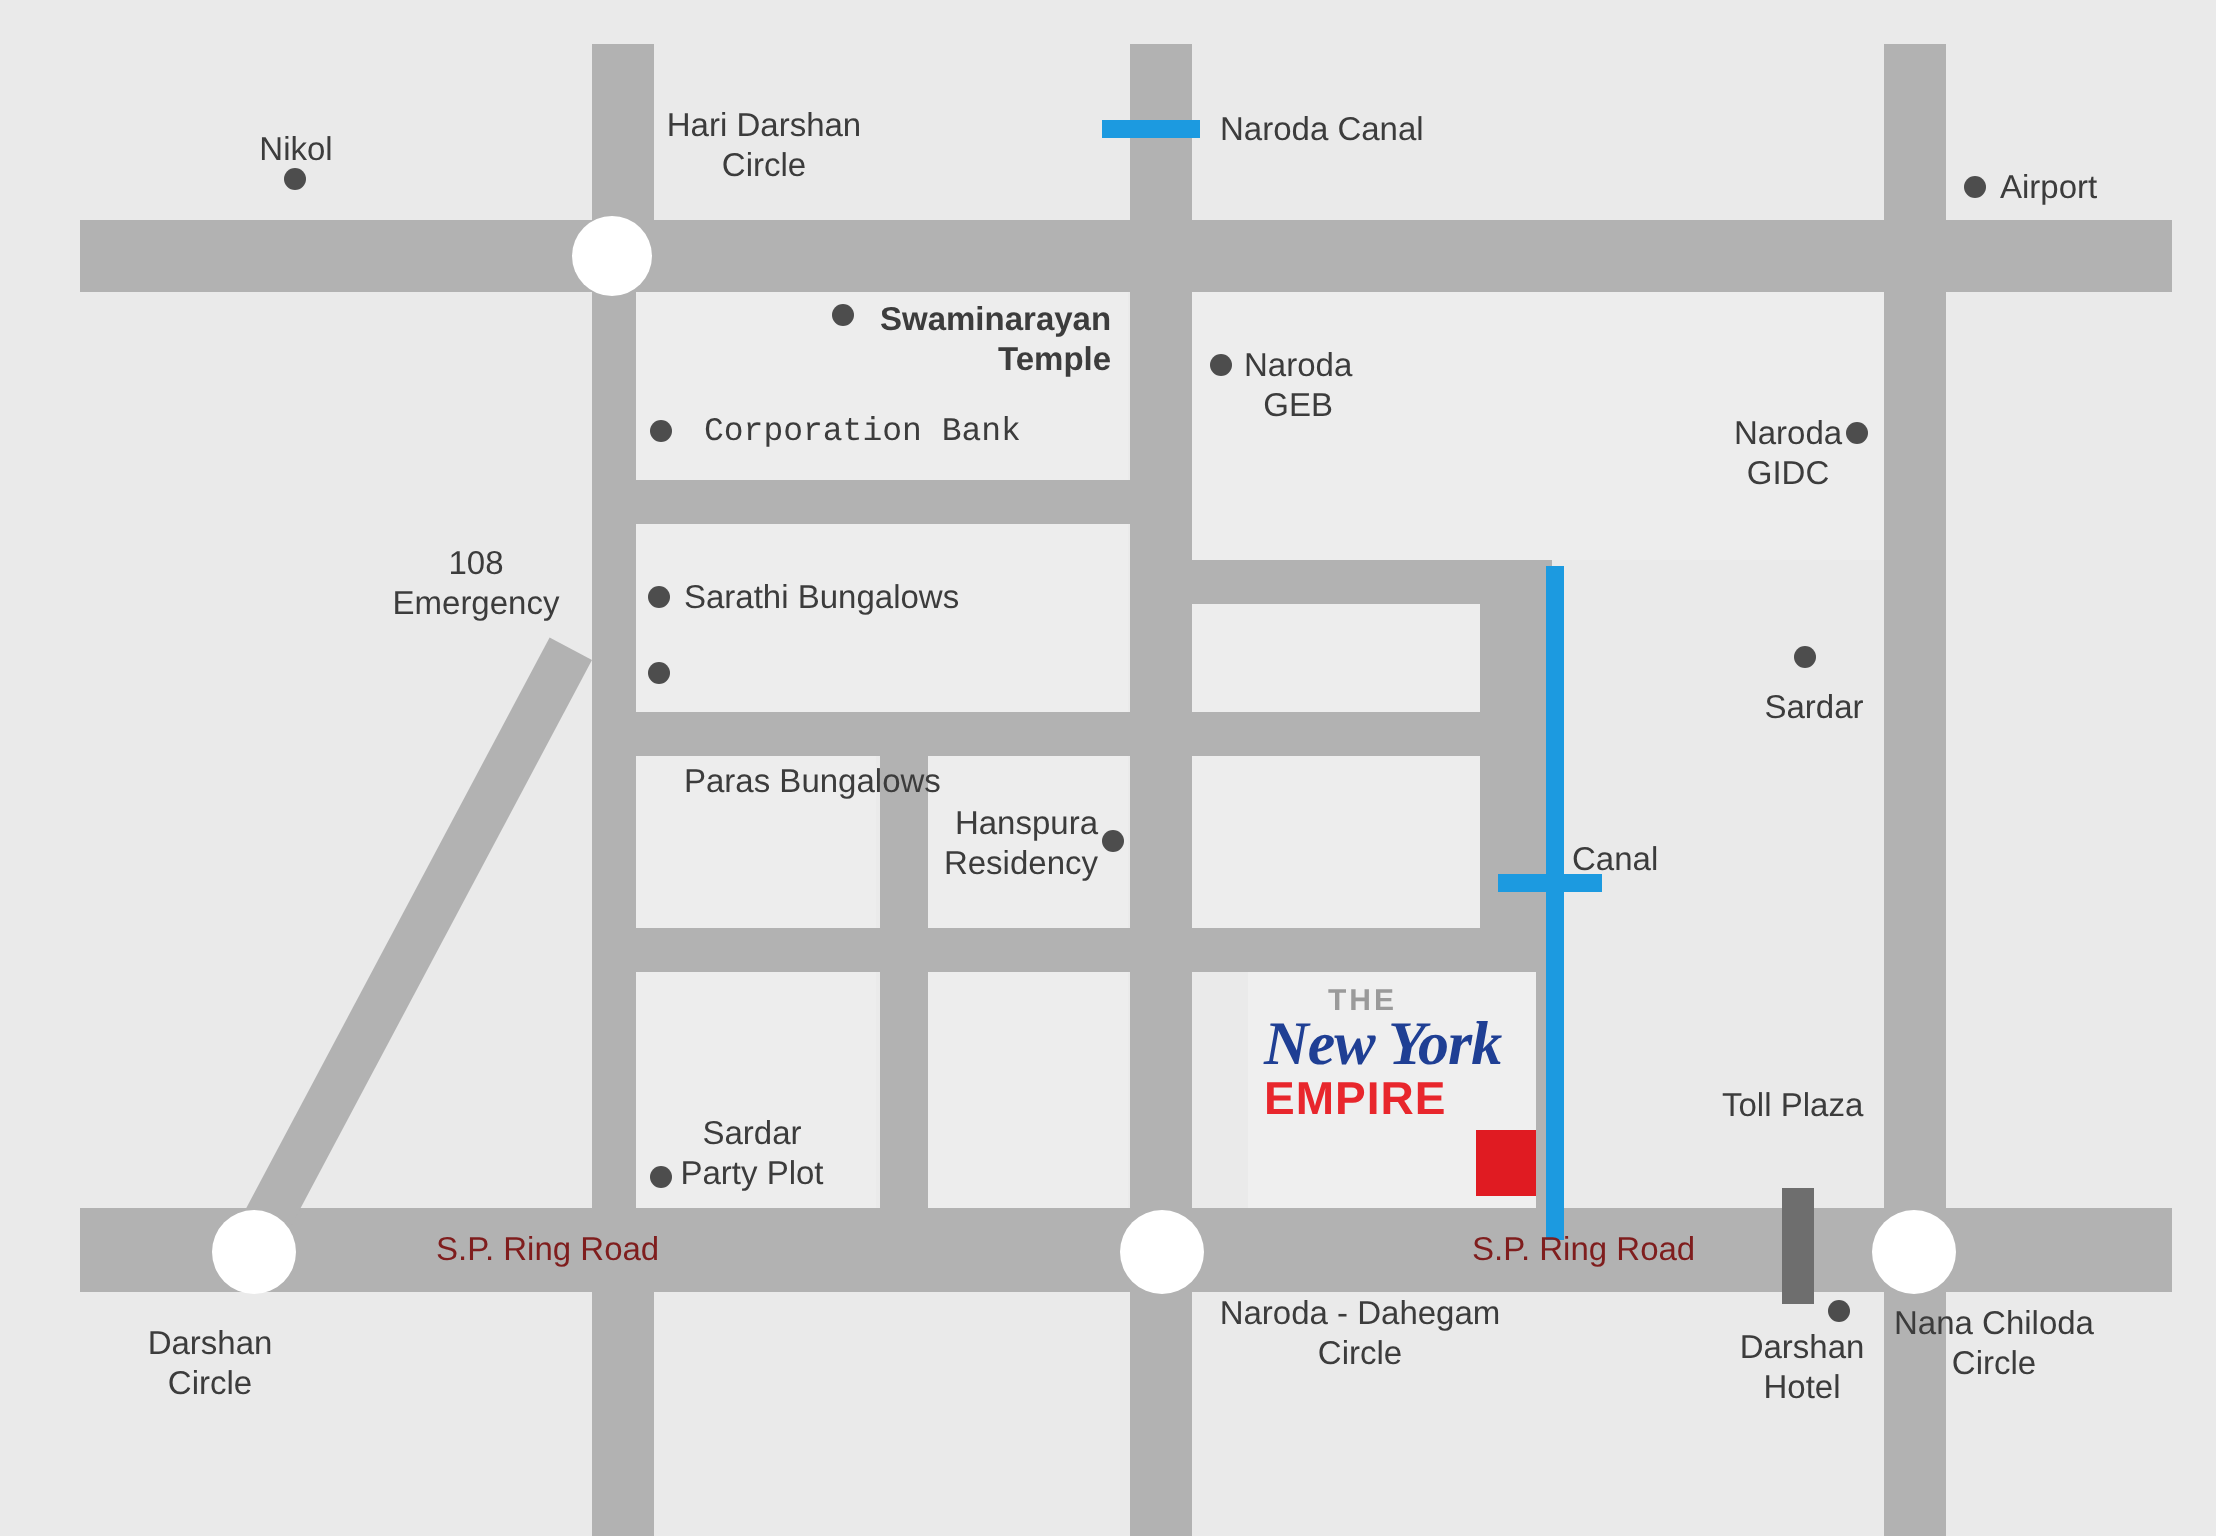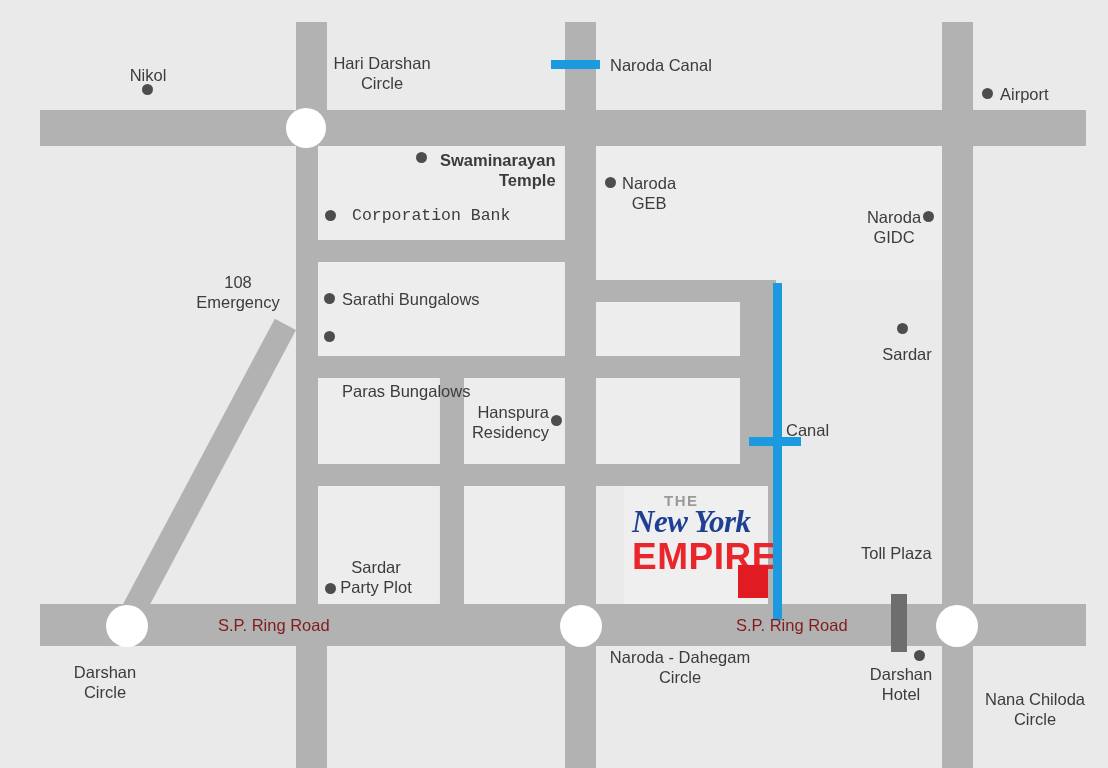--- a/index.html
+++ b/index.html
@@ -91,21 +91,21 @@
     font-style: italic;
     font-weight: bold;
     font-size: 31px;
     letter-spacing: -0.5px;
   }
   .logo-empire {
     position: absolute;
     color: #e8262c;
     font-family: "Liberation Sans", sans-serif;
     font-weight: bold;
-    font-size: 37px;
+    font-size: 23px;
     letter-spacing: 0.5px;
   }
 </style>
 </head>
 <body>
 
 <div id="map">
 
   <div class="road" style="left:296px; top:22px; width:31px; height:746px;"></div>
 
@@ -217,16 +217,16 @@
   <div class="road-label" style="left:218px; top:616px;">S.P. Ring Road</div>
 
   <div class="road-label" style="left:736px; top:616px;">S.P. Ring Road</div>
 
   <div class="label c" style="left:600px; top:647px; width:160px;">Naroda - Dahegam
 Circle</div>
 
   <div class="label c" style="left:859px; top:664px; width:84px;">Darshan
 Hotel</div>
 
-  <div class="label c" style="left:972px; top:652px; width:126px;margin-top:37px;">Nana Chiloda
+  <div class="label c" style="left:934px; top:652px; width:126px;">Nana Chiloda
 Circle</div>
 
 </div>
 
 </body></html>

